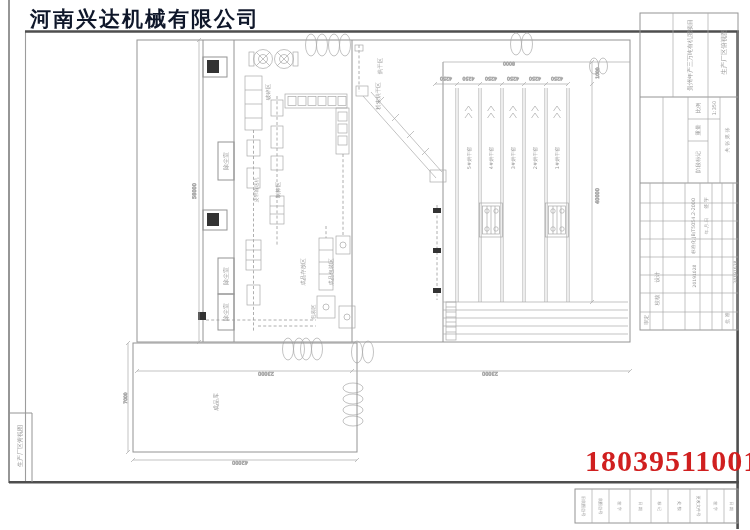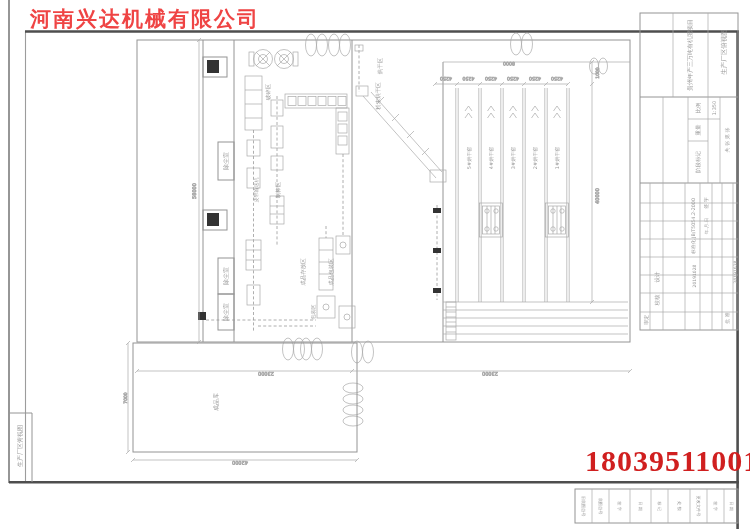--- a/index.html
+++ b/index.html
@@ -1,19 +1,19 @@
 <!DOCTYPE html>
 <html><head>
 <meta charset="utf-8">
 <style>
   html,body{margin:0;padding:0;background:#ffffff;}
   #stage{position:relative;width:750px;height:530px;background:#ffffff;overflow:hidden;
          font-family:"Liberation Sans",sans-serif;}
   .company{position:absolute;left:30px;top:5px;font-family:"Liberation Serif",serif;
-           font-weight:bold;font-size:21px;letter-spacing:2px;color:#ef4444;white-space:nowrap;}
+           font-weight:bold;font-size:21px;letter-spacing:2px;color:#0f172a;white-space:nowrap;}
   .phone{position:absolute;left:585px;top:444px;font-family:"Liberation Serif",serif;
          font-weight:bold;font-size:30px;letter-spacing:1px;color:#d01f1f;white-space:nowrap;}
   svg{position:absolute;left:0;top:0;}
   .ln{stroke:#949494;stroke-width:1;fill:none}
   .th{stroke:#a9a9a9;stroke-width:.7;fill:none}
   .frame{stroke:#4e4e4e;stroke-width:2.6;fill:none}
   .dash{stroke:#9a9a9a;stroke-width:.8;fill:none;stroke-dasharray:3 2.2}
   .dk{fill:#333333;stroke:none}
   .t{font-family:"DejaVu Sans",sans-serif;fill:#999999;}
 </style>

